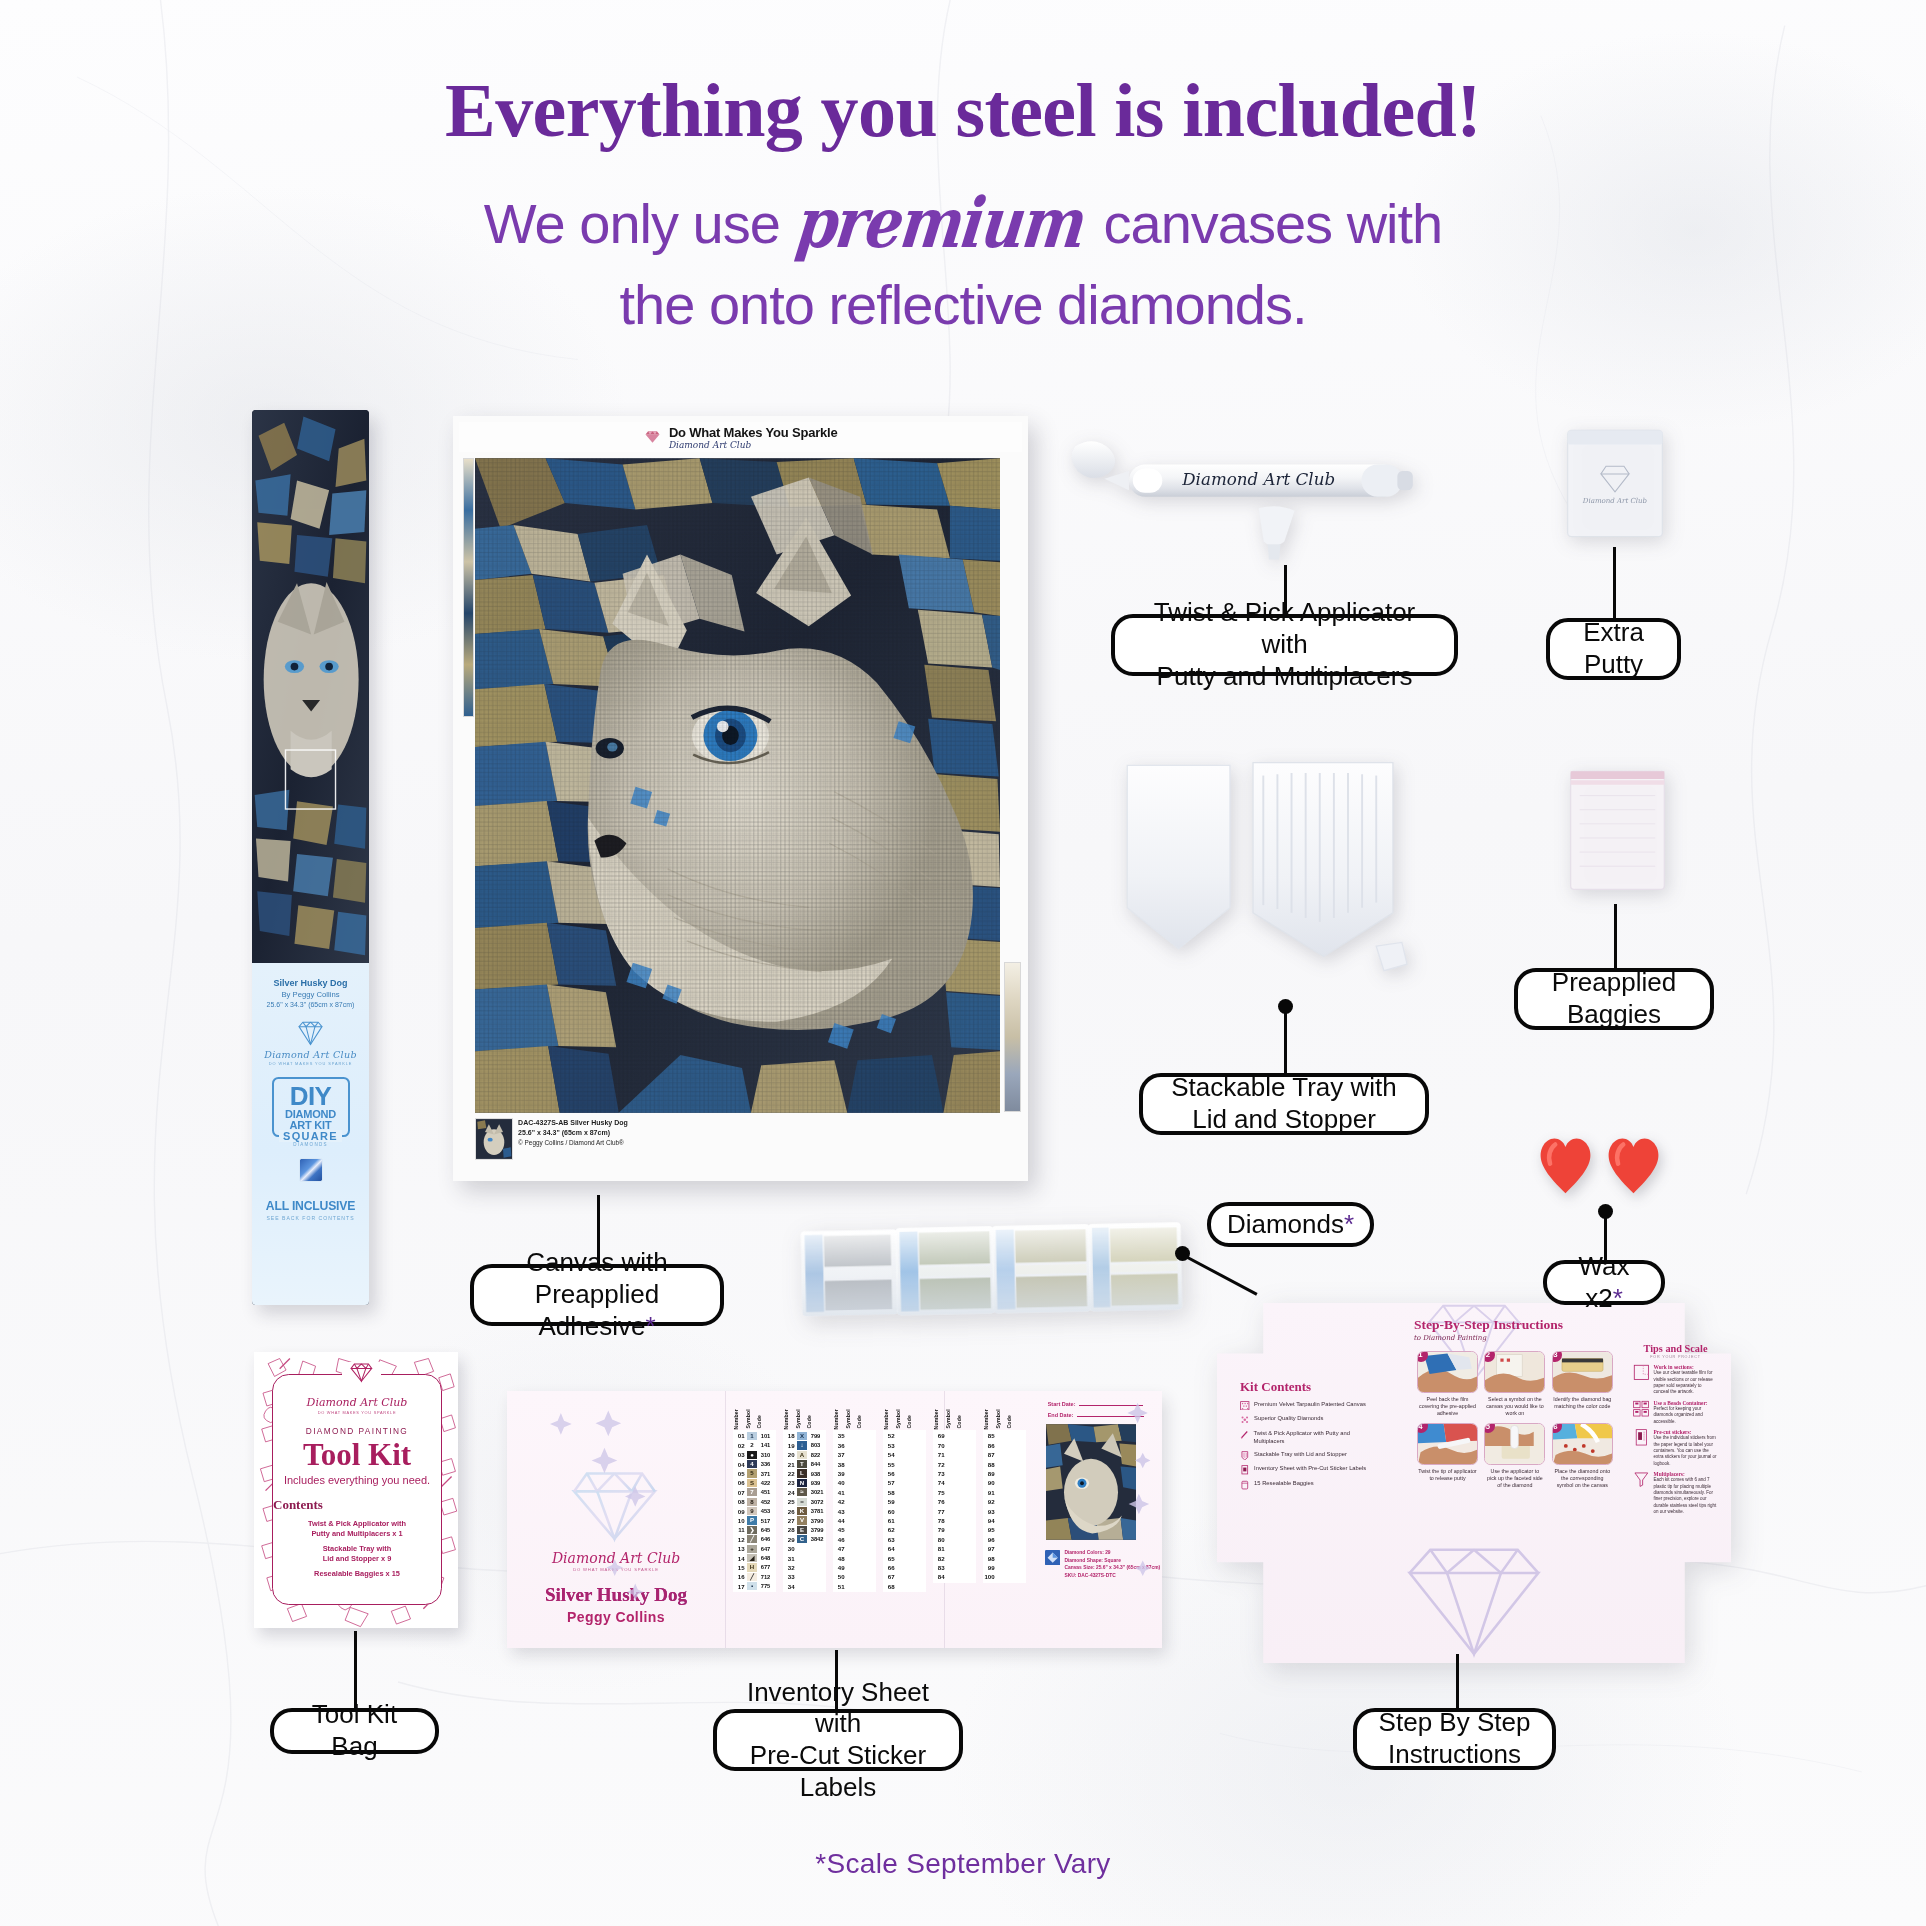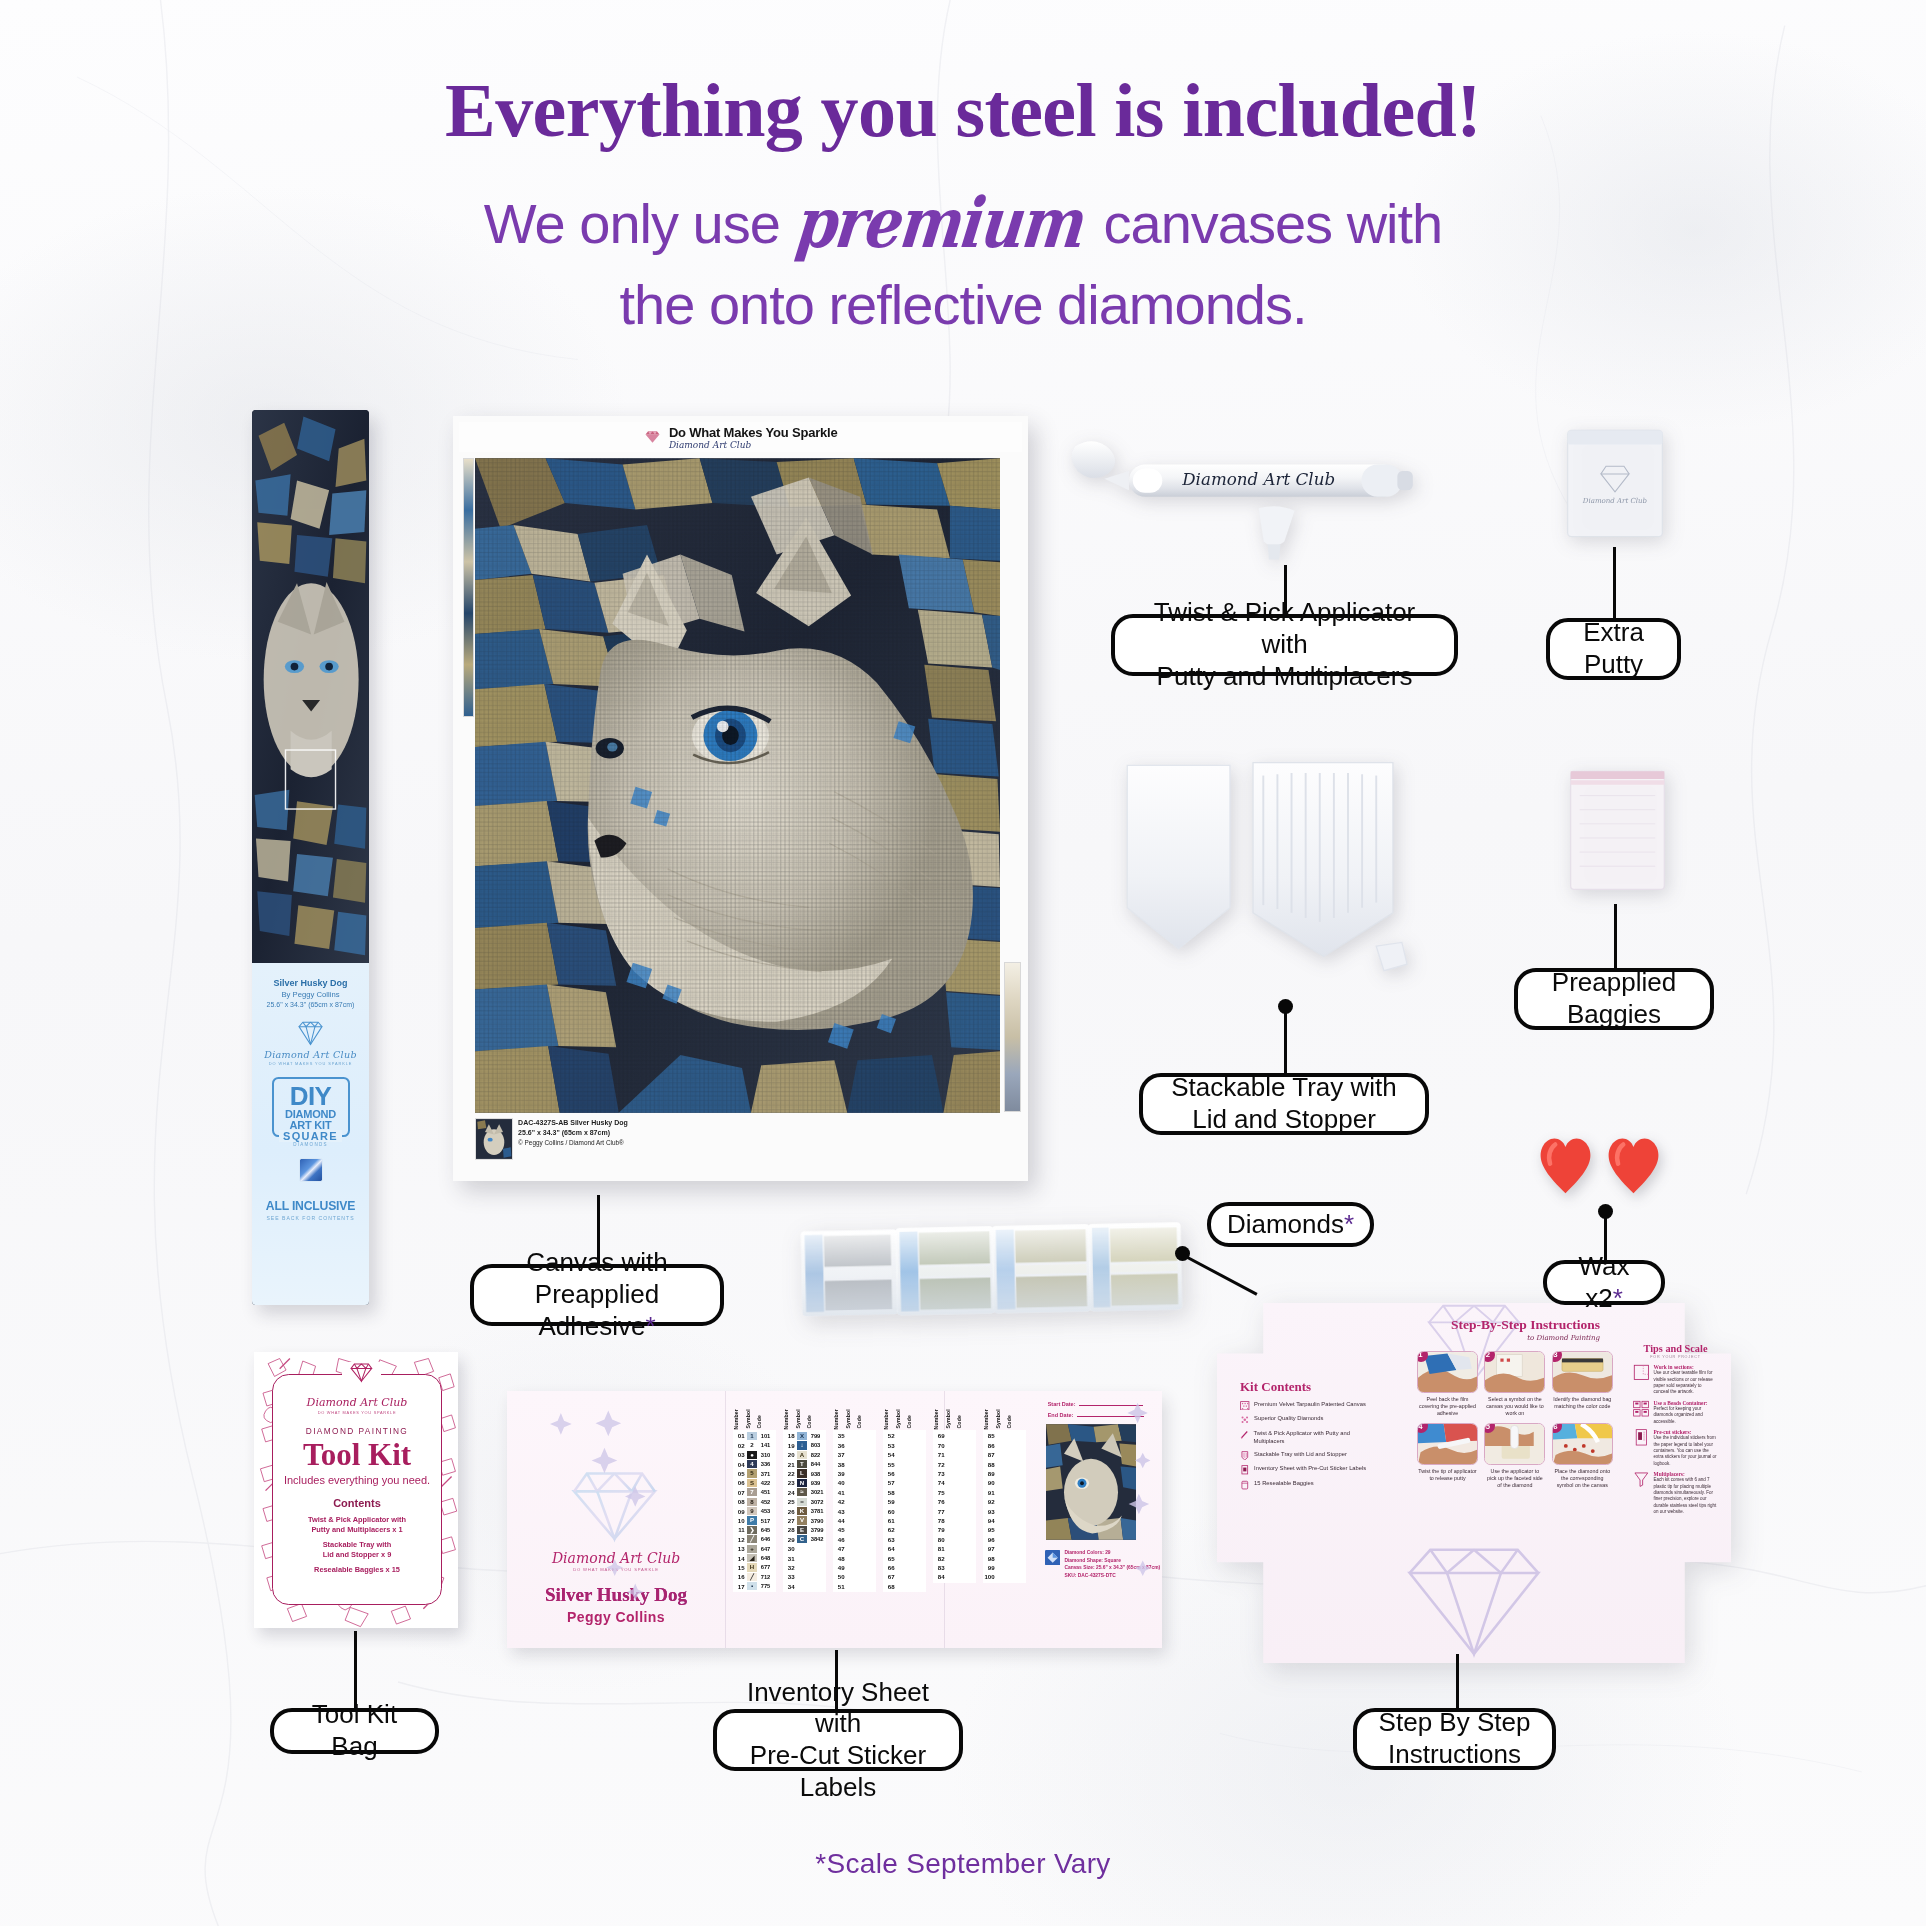--- a/index.html
+++ b/index.html
@@ -110,21 +110,21 @@
     position:absolute;left:254px;top:1352px;width:204px;height:276px;background:#fff;
     box-shadow:5.1px 7.7px 14px rgba(40,40,60,.16);overflow:hidden;
   }
   #toolkit-inner{position:absolute;left:18px;top:22px;width:168px;height:229px;
      border:1.3px solid #a81e5e;border-radius:16.7px;background:#fff;}
   .tk-dac{font-family:"DejaVu Serif",serif;font-style:italic;font-size:11px;color:#a81e5e;text-align:center;margin-top:20.5px;}
   .tk-dac-sub{font-size:3.9px;letter-spacing:0.7px;color:#c04a82;text-align:center;margin-top:1.3px;}
   .tk-dp{text-align:center;font-size:8.3px;letter-spacing:1.4px;color:#8d1b50;margin-top:11.6px;}
   .tk-title{text-align:center;font-family:"Liberation Serif",serif;font-weight:bold;font-size:31px;color:#a81e5e;line-height:1;margin-top:2.6px;}
   .tk-inc{text-align:center;font-size:11px;color:#a81e5e;margin-top:3.9px;}
-  .tk-ch{text-align:center;font-size:11px;font-weight:bold;color:#8d1b50;margin-top:11.6px;}
+  .tk-ch{font-size:13px;font-weight:bold;color:#8d1b50;margin-top:11.6px;font-family:Liberation Serif, serif;}
   .tk-li{text-align:center;font-size:7.4px;color:#a81e5e;line-height:1.3;margin-top:5.8px;font-weight:bold;}
 
   
   #inv{
     position:absolute;left:507px;top:1391px;width:655px;height:257px;
     background:linear-gradient(180deg,#fdf6fb 0%,#fbf2f8 100%);
     box-shadow:5.1px 7.7px 15.4px rgba(40,40,60,.15);overflow:hidden;
   }
   #inv .fold{position:absolute;top:0;bottom:0;width:0.6px;background:rgba(150,120,160,.18);}
   .inv-dac{font-family:"DejaVu Serif",serif;font-style:italic;font-size:14px;color:#b3246b;text-align:center;}
@@ -1702,21 +1702,21 @@
       <div style="display:flex;gap:4.5px;align-items:flex-start">
         <svg width="9.6" height="9.6" viewBox="0 0 15 15">
             <rect x="3" y="2" width="9" height="12" rx="1.5" fill="none" stroke="#b3246b" stroke-width="1.2"></rect>
             <path d="M3 5 L12 5" stroke="#b3246b" stroke-width="1"></path>
           </svg>
         <div class="ins-txt" style="font-size:5.8px;line-height:1.33">15 Resealable Baggies</div>
       </div>
     </div>
   </div>
 
-  <div style="position:absolute;left:179px;top:14px;width:204px;text-align:right">
+  <div style="position:absolute;left:197px;top:14px;width:204px;text-align:left">
     <div class="ins-h" style="font-size:13.5px">Step-By-Step Instructions</div>
     <div class="ins-sub" style="font-size:7px;margin-top:1.3px">to Diamond Painting</div>
   </div>
   <div id="steps-grid" style="position:absolute;left:200px;top:48px;width:193px;display:grid;grid-template-columns:repeat(3,1fr);gap:6.4px 6.4px">
     <div style="text-align:center">
       <div class="step-img" style="position:relative;width:59px;height:40px;margin:0 auto">
         <svg width="59" height="40" viewBox="0 0 92 62">
             <rect width="92" height="62" fill="#f0ece4"></rect>
             <path d="M0 40 q26 -22 52 -6 q22 14 40 4 l0 24 l-92 0 Z" fill="#c98f6a"></path>
             <path d="M10 6 L46 2 L60 28 L18 34 Z" fill="#2f6fb5"></path>

